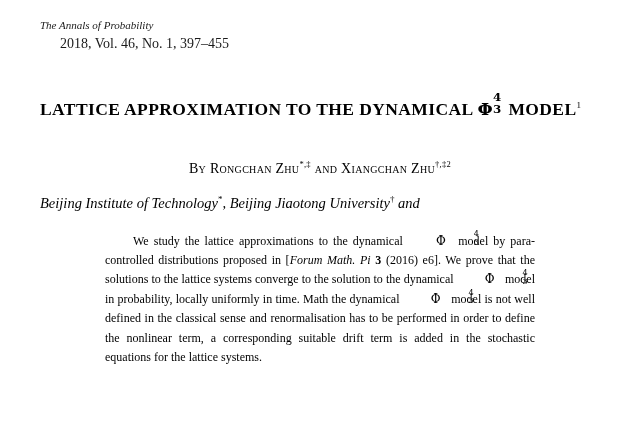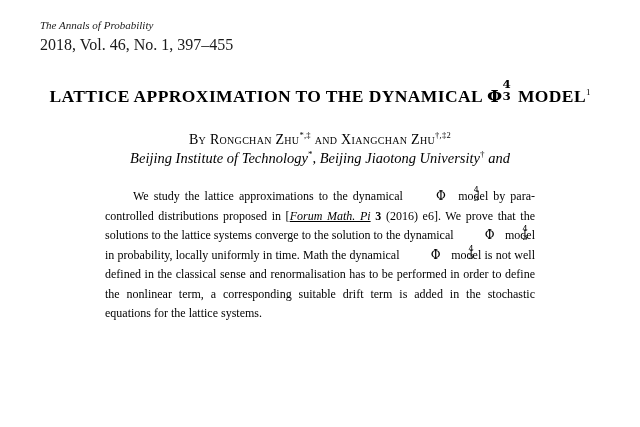--- a/index.html
+++ b/index.html
@@ -25,80 +25,80 @@
   .journal-header {
     font-size: 10.5px;
     line-height: 1.42;
     color: #1a1a1a;
   }
   .journal-name {
     font-style: italic;
     font-size: 11px;
   }
   .journal-line {
-    font-size: 16px;
+    font-size: 14px;
+    margin-left: 20px;
   }
   
   .title {
-    margin-top: 28px;
-    text-align: center;
+    margin-top: 44px;
+    text-align: left;
     font-size: 17.5px;
     font-weight: bold;
     letter-spacing: 0.4px;
     font-variant: small-caps;
     text-transform: uppercase;
     line-height: 1.25;
   }
   sup.fn {
     font-size: 9px;
     vertical-align: super;
     font-weight: normal;
     letter-spacing: 0;
   }
   
   .authors {
-    margin-top: 22px;
+    margin-top: 38px;
     text-align: center;
     font-size: 14px;
     font-variant: small-caps;
     letter-spacing: 0.3px;
   }
   .authors .by {
     font-variant: small-caps;
   }
   .authors sup {
     font-size: 8.5px;
     vertical-align: super;
     font-variant: normal;
   }
   
   .affiliations {
-    margin-top: 1px;
-    text-align: center;
+    margin-top: 16px;
+    text-align: left;
     font-style: italic;
     font-size: 14.5px;
     line-height: 1.45;
   }
   .affiliations sup {
     font-size: 9px;
     vertical-align: super;
     font-style: normal;
   }
   
   .abstract {
     margin: 18px auto 9px auto;
     width: 430px;
     font-size: 12px;
     line-height: 1.62;
     text-align: justify;
     text-indent: 28px;
   }
   .abstract .it {
     font-style: italic;
-    text-decoration: underline;
   }
   .abstract b {
     font-weight: bold;
   }
   
   .phisym {
     display: inline-block;
     position: relative;
     font-family: "DejaVu Serif", serif;
     white-space: nowrap;

